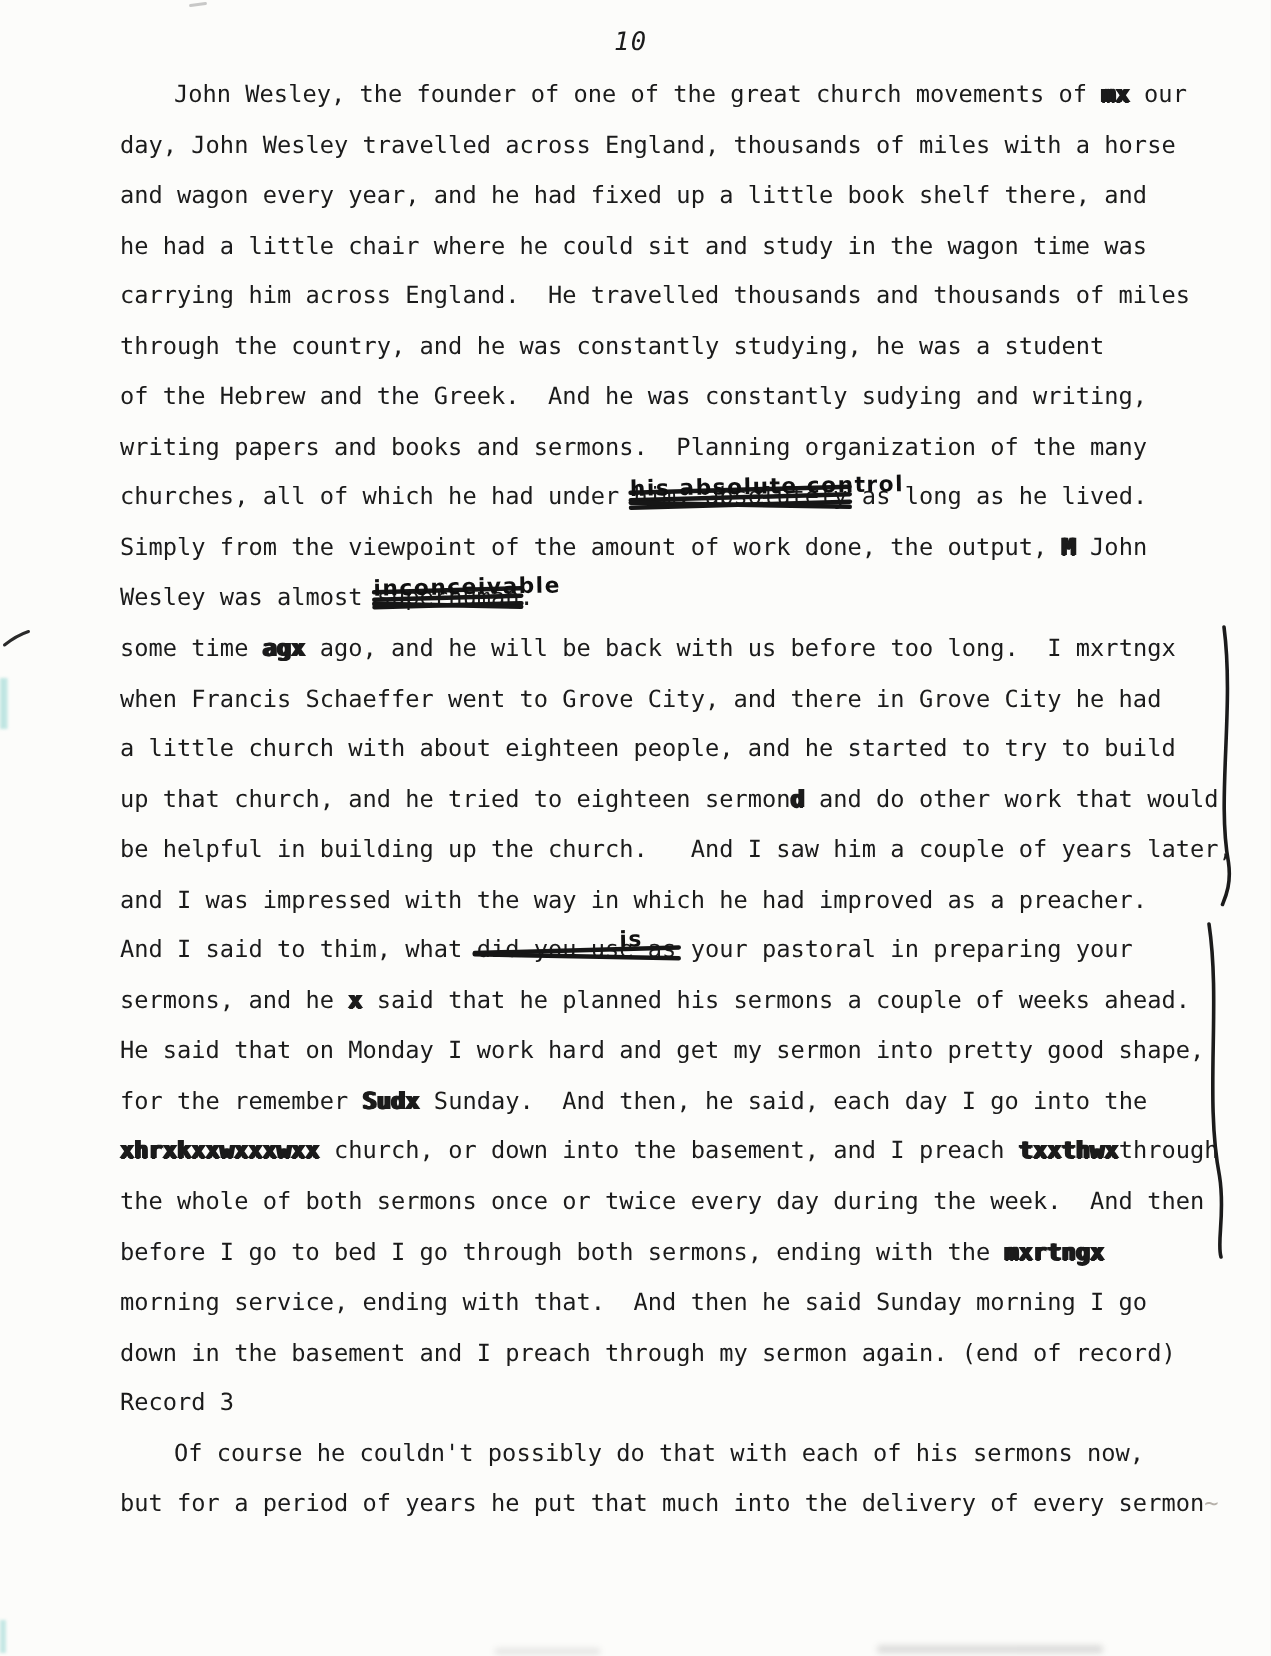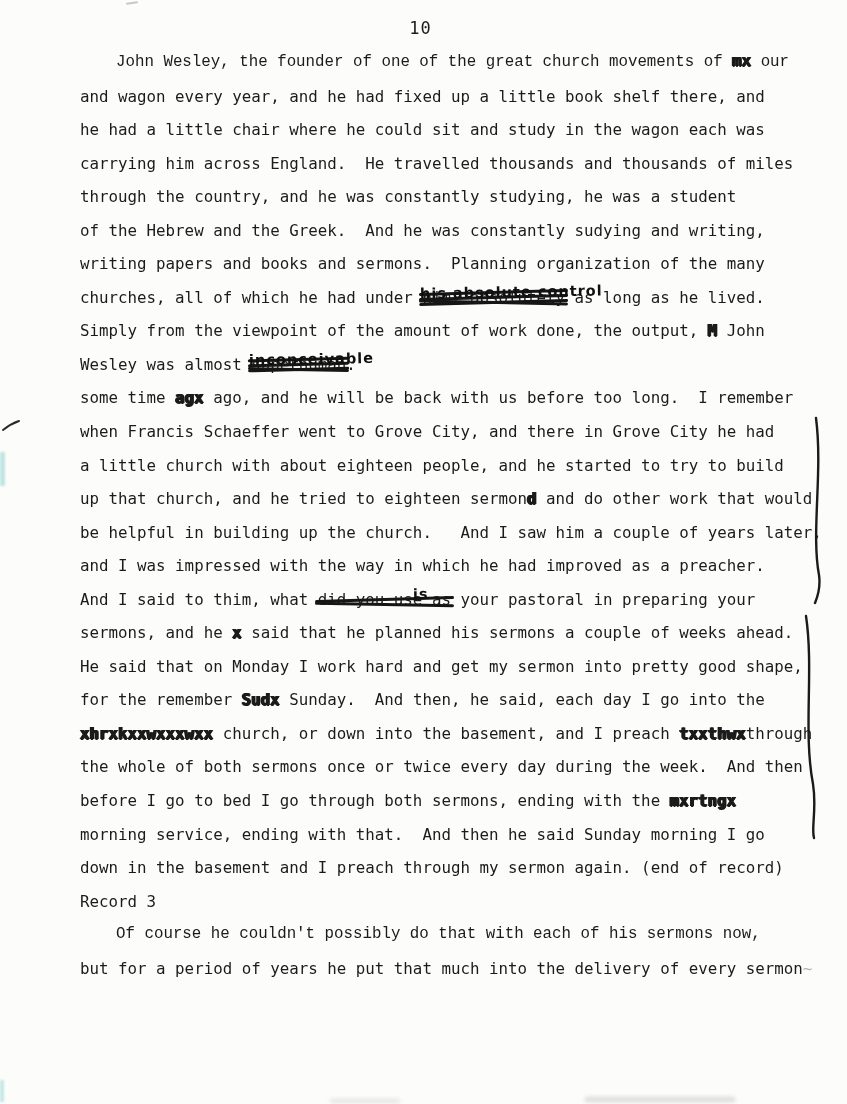--- a/index.html
+++ b/index.html
@@ -1,21 +1,21 @@
 <!DOCTYPE html>
 <html><head>
 <meta charset="utf-8">
 <style>
   html,body{margin:0;padding:0;}
   body{width:847px;height:1104px;background:#f4f3f0;font-family:"DejaVu Sans Mono",monospace;}
   .page{position:relative;width:847px;height:1104px;background:#fcfcfa;overflow:hidden;color:#1b1b1b;}
-  .pageno{position:absolute;top:18px;left:0;right:6px;text-align:center;font-size:17px;letter-spacing:1px;}
+  .pageno{position:absolute;top:18px;left:0;right:6px;text-align:center;font-size:17px;letter-spacing:1px;font-style:italic;}
   .doc{position:absolute;left:80px;top:46px;width:752px;}
   .line{height:33.55px;line-height:33.55px;white-space:pre;font-size:15.8px;}
-  .indent{padding-left:36px;font-family:Liberation Mono, monospace;}
+  .indent{padding-left:36px;}
   
   .ot{font-weight:bold;text-shadow:0.9px 0 currentColor,-0.9px 0 currentColor,0 0.6px currentColor;}
   
   .strike{position:relative;display:inline-block;}
   .strike::before,.strike::after{content:"";position:absolute;left:-3px;right:-3px;height:2.6px;background:#161616;border-radius:2px;}
   .strike::before{top:46%;transform:rotate(-1.6deg);}
   .strike::after{top:60%;transform:rotate(1.1deg);}
   .strike-heavy::before{box-shadow:0 -5px 0 #161616,0 5px 0 #161616;}
   
   .ins{position:absolute;left:-2px;bottom:1.05em;font-family:"DejaVu Sans",sans-serif;font-size:14.5px;font-weight:600;letter-spacing:1px;white-space:nowrap;transform:rotate(-1deg);color:#101010;line-height:1;}
@@ -26,30 +26,31 @@
 </style>
 </head>
 <body>
 
 <div class="page">
 
   <div class="pageno">10</div>
 
   <div class="doc">
     <div class="line indent"><span>John Wesley, the founder of one of the great church movements of </span><span class="ot">mx</span><span> our</span></div>
+    <div class="line"><span>day, John Wesley travelled across England, thousands of miles with a horse</span></div>
     <div class="line"><span>and wagon every year, and he had fixed up a little book shelf there, and</span></div>
-    <div class="line"><span>he had a little chair where he could sit and study in the wagon each was</span></div>
+    <div class="line"><span>he had a little chair where he could sit and study in the wagon time was</span></div>
     <div class="line"><span>carrying him across England.  He travelled thousands and thousands of miles</span></div>
     <div class="line"><span>through the country, and he was constantly studying, he was a student</span></div>
     <div class="line"><span>of the Hebrew and the Greek.  And he was constantly sudying and writing,</span></div>
     <div class="line"><span>writing papers and books and sermons.  Planning organization of the many</span></div>
     <div class="line"><span>churches, all of which he had under </span><span class="strike strike-heavy"><span>him, absolutely</span><span class="ins">his absolute control</span></span><span> as long as he lived.</span></div>
     <div class="line"><span>Simply from the viewpoint of the amount of work done, the output, </span><span class="ot">M</span><span> John</span></div>
     <div class="line"><span>Wesley was almost </span><span class="strike strike-heavy"><span>superhuman</span><span class="ins">inconceivable</span></span><span>.</span></div>
-    <div class="line"><span>some time </span><span class="ot">agx</span><span> ago, and he will be back with us before too long.  I remember</span></div>
+    <div class="line"><span>some time </span><span class="ot">agx</span><span> ago, and he will be back with us before too long.  I mxrtngx</span></div>
     <div class="line"><span>when Francis Schaeffer went to Grove City, and there in Grove City he had</span></div>
     <div class="line"><span>a little church with about eighteen people, and he started to try to build</span></div>
     <div class="line"><span>up that church, and he tried to eighteen sermon</span><span class="ot">d</span><span> and do other work that would</span></div>
     <div class="line"><span>be helpful in building up the church.   And I saw him a couple of years later,</span></div>
     <div class="line"><span>and I was impressed with the way in which he had improved as a preacher.</span></div>
     <div class="line"><span>And I said to thim, what </span><span class="strike"><span>did you use as</span><span class="ins" style="left:36%;margin-left:47px;">is</span></span><span> your pastoral in preparing your</span></div>
     <div class="line"><span>sermons, and he </span><span class="ot">x</span><span> said that he planned his sermons a couple of weeks ahead.</span></div>
     <div class="line"><span>He said that on Monday I work hard and get my sermon into pretty good shape,</span></div>
     <div class="line"><span>for the remember </span><span class="ot">Sudx</span><span> Sunday.  And then, he said, each day I go into the</span></div>
     <div class="line"><span class="ot">xhrxkxxwxxxwxx</span><span> church, or down into the basement, and I preach </span><span class="ot">txxthwx</span><span>through</span></div>

